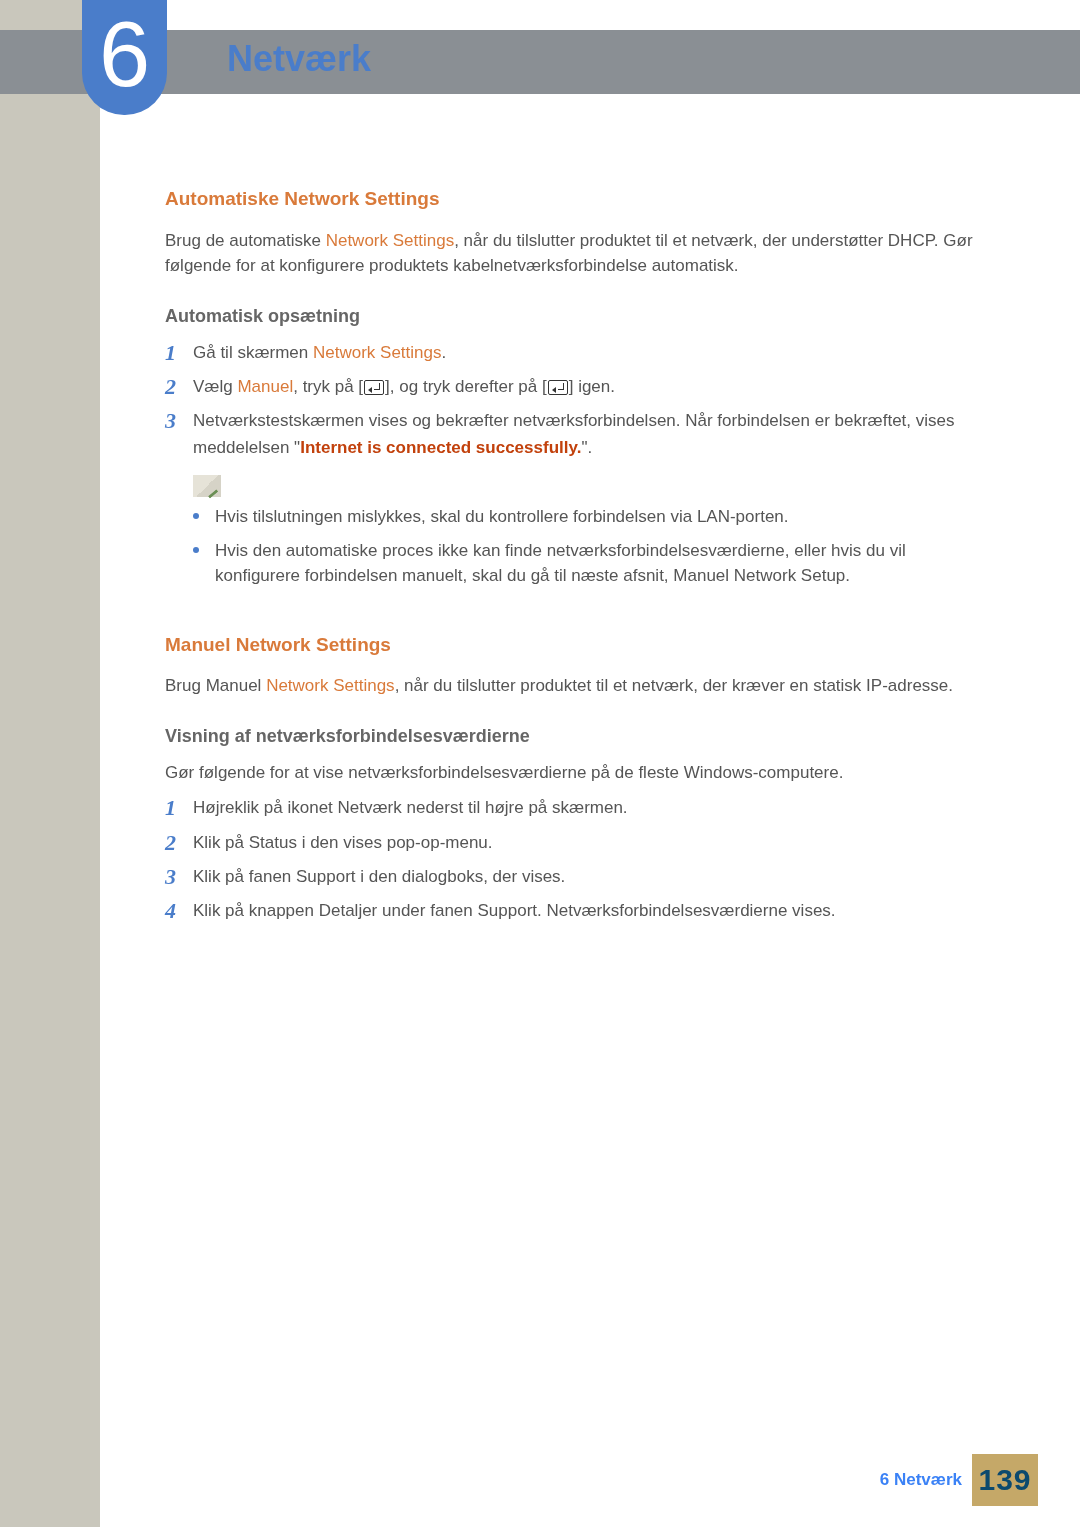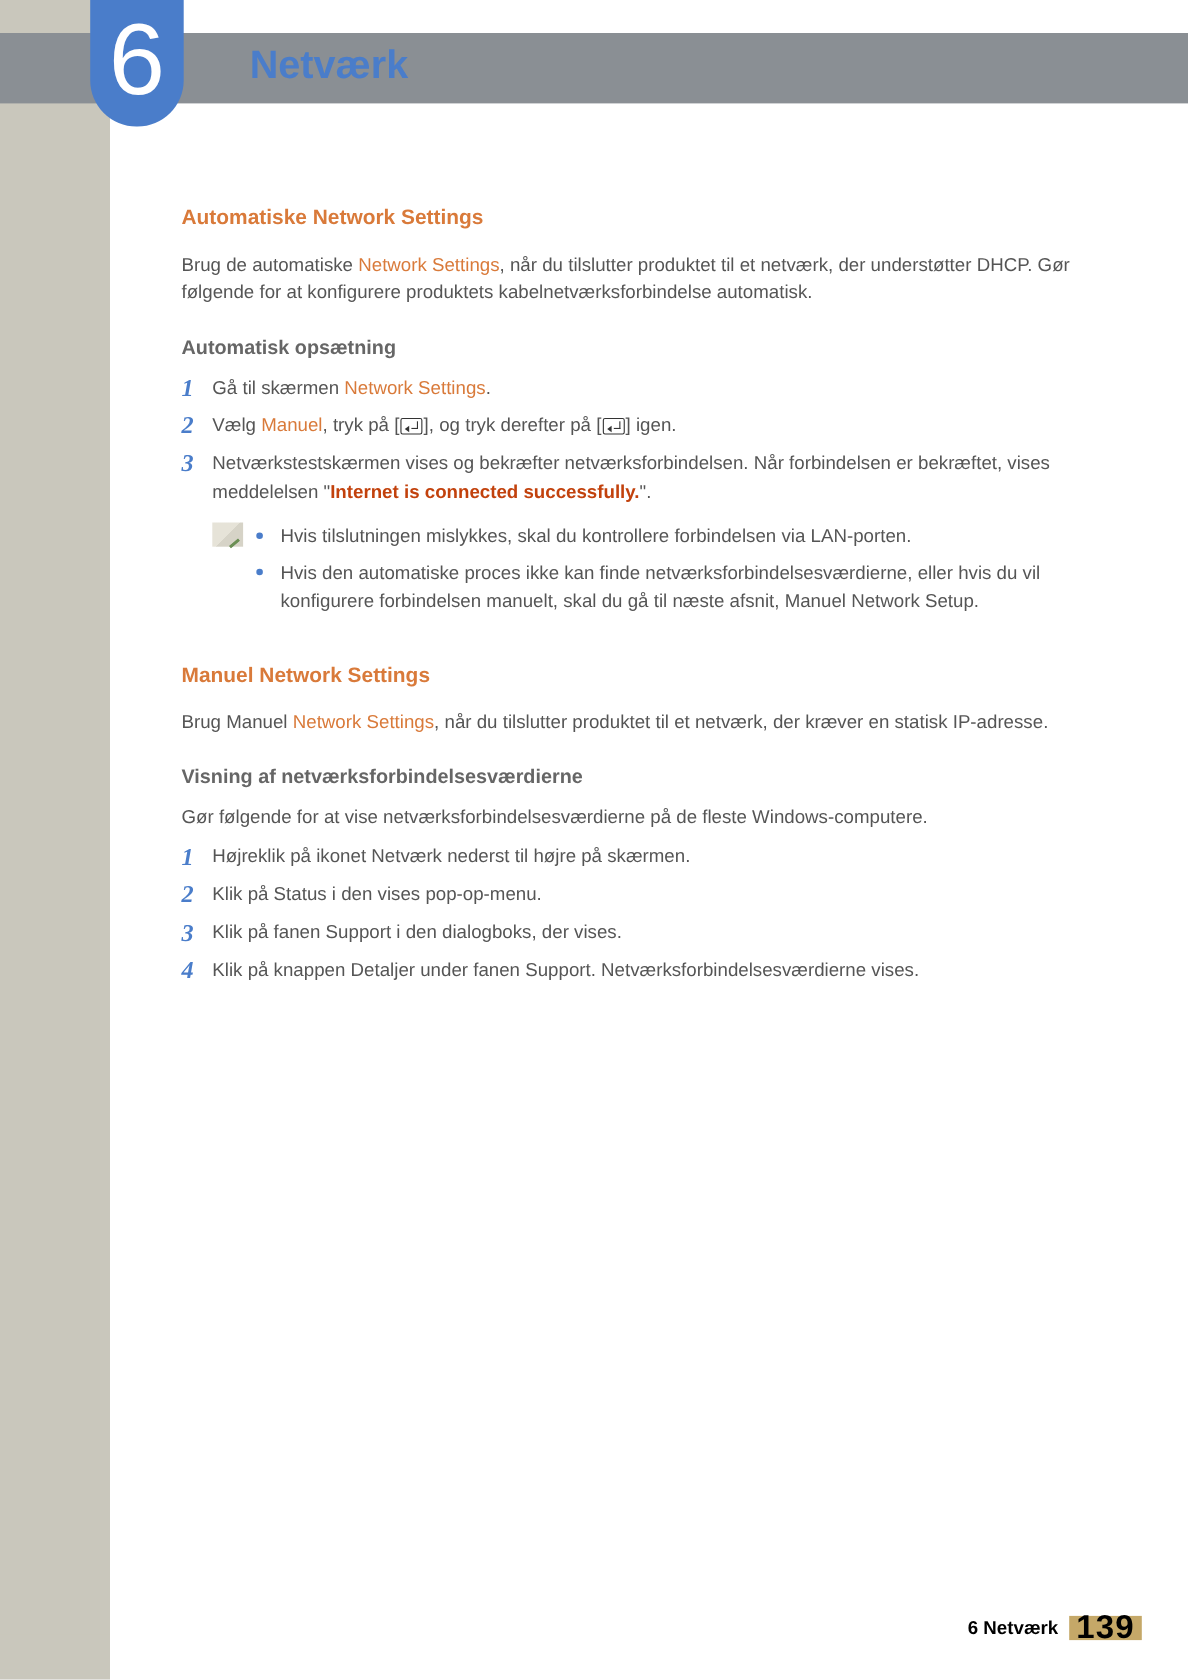--- a/index.html
+++ b/index.html
@@ -92,21 +92,21 @@
   .enter-icon::after {
     content: "";
     position: absolute;
     left: 3px; top: 6.5px;
     width: 0; height: 0;
     border-top: 3px solid transparent;
     border-bottom: 3px solid transparent;
     border-right: 4px solid #333;
   }
 
-  .note-block { display: flex; margin-top: 14px; margin-left: 28px; }
+  .note-block { display: flex; margin-top: 14px; margin-left: 28px; flex-direction: column; }
   .note-icon-wrap { width: 40px; flex-shrink:0; }
   .note-icon {
     display: inline-block;
     width: 28px; height: 22px;
     background: linear-gradient(135deg, #e6e3d8 50%, #d6d3c7 50%);
     position: relative;
   }
   .note-icon::after {
     content: "";
     position: absolute;
@@ -130,27 +130,27 @@
   
   .footer {
     position: absolute;
     bottom: 30px; left: 0; right: 0;
     height: 34px;
     display: flex;
     justify-content: flex-end;
     align-items: center;
     padding-right: 42px;
   }
-  .footer-label { color: #000000; font-weight: bold; font-size: 17px; margin-right: 10px; }
+  .footer-label { color: #3b82f6; font-weight: bold; font-size: 17px; margin-right: 10px; }
   .footer-page-box {
     background: #c5a868;
-    color: #000000;
+    color: #0c4a6e;
     font-weight: bold;
     font-size: 30px;
-    width: 66px; height: 22px;
+    width: 66px; height: 52px;
     display: flex; align-items: center; justify-content: center;
     letter-spacing: 1px;
   }
   .footer-stripe {
     position: absolute;
     left: 0; bottom: 41px;
     width: 100px; height: 14px;
     background: #c9c7bc;
   }
 </style>

